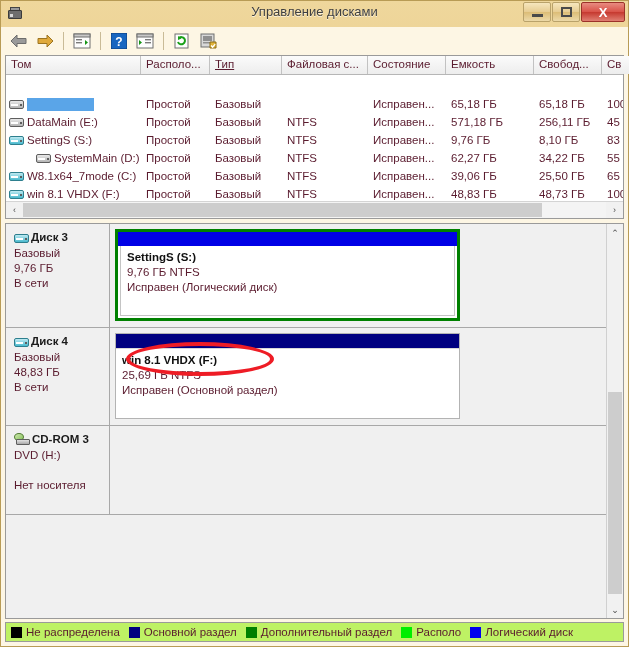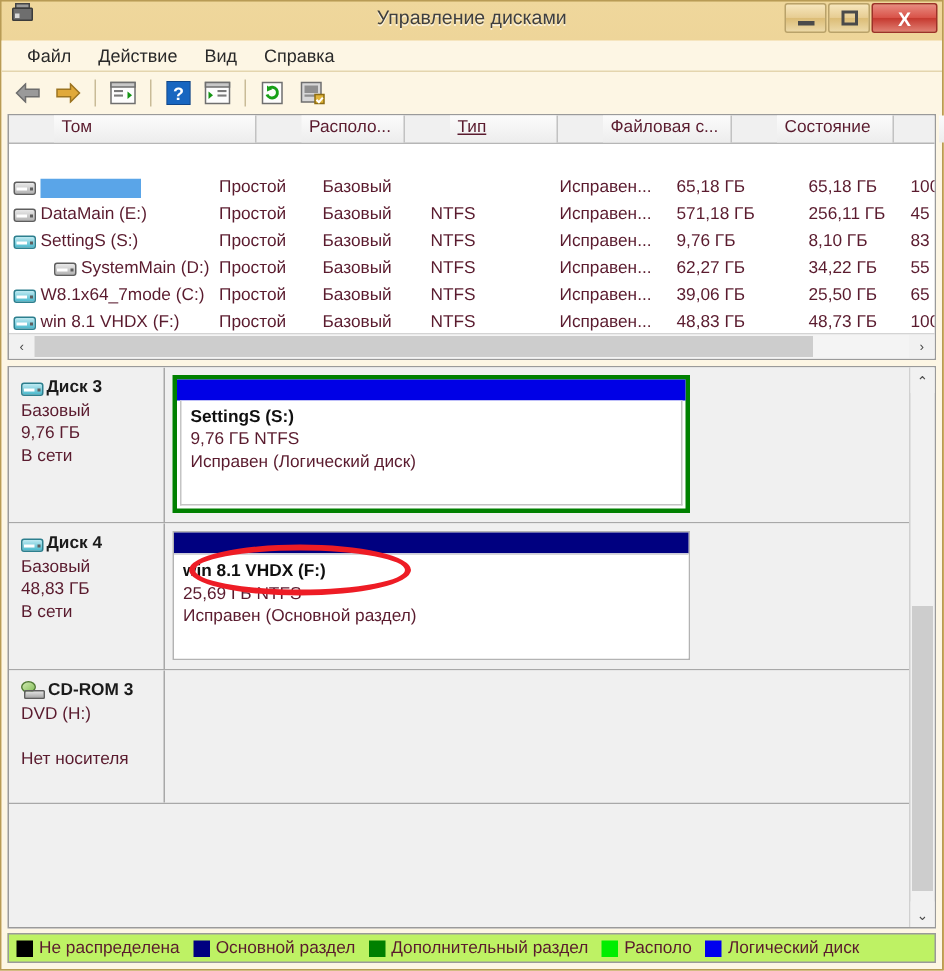--- a/index.html
+++ b/index.html
@@ -22,21 +22,21 @@
     border: 1px solid #b89b55;
     background: linear-gradient(180deg,#efd79c 0%,#e4c37f 40%,#dcb76c 100%);
     display: flex; flex-direction: column;
   }
 
   
   #titlebar {
     position: relative;
     height: 26px;
     flex: 0 0 26px;
-    display: flex; 
+    display: flex; align-items: center;
   }
   #app-icon {
     width: 16px; height: 16px;
     margin-left: 6px;
     position: relative;
   }
   #app-icon .body {
     position: absolute; left: 1px; top: 4px;
     width: 14px; height: 9px;
     background: #6e6e6e;
@@ -130,21 +130,20 @@
     border-bottom: 1px solid #b6b6b6;
     font-size: 11.5px;
     color: #3a1a1a;
   }
   #vol-header .hcell {
     border-right: 1px solid #c2c2c2;
     padding: 2px 0 0 5px;
     overflow: hidden; white-space: nowrap;
     background: linear-gradient(180deg,#fbfbfb 0%,#ededed 100%);
     color: #5a1b2e;
-    margin-left: 30px;
   }
   #vol-body {
     flex: 1 1 auto;
     overflow: hidden;
     position: relative;
     background: #fff;
   }
   .vol-row {
     display: flex;
     height: 18px;
@@ -345,26 +344,20 @@
       <div class="wbtn">
           <span class="min-glyph"></span>
         </div>
       <div class="wbtn">
           <span class="max-glyph"></span>
         </div>
       <div class="wbtn close">X</div>
     </div>
   </div>
 
-  <div id="menubar">
-    <div class="menu-item">Файл</div>
-    <div class="menu-item">Действие</div>
-    <div class="menu-item">Вид</div>
-    <div class="menu-item">Справка</div>
-  </div>
 
   <div id="toolbar">
     <div class="tb">
       <svg class="nav-arrow" width="18" height="14" viewBox="0 0 18 14">
           <path d="M7 1 L1 7 L7 13 L7 9.5 L16 9.5 L16 4.5 L7 4.5 Z" fill="#9a9a9a" stroke="#6d6d6d" stroke-width="1"></path>
         </svg>
     </div>
     <div class="tb">
       <svg class="nav-arrow" width="18" height="14" viewBox="0 0 18 14">
           <path d="M11 1 L17 7 L11 13 L11 9.5 L2 9.5 L2 4.5 L11 4.5 Z" fill="#e0a93a" stroke="#9c7420" stroke-width="1"></path>

